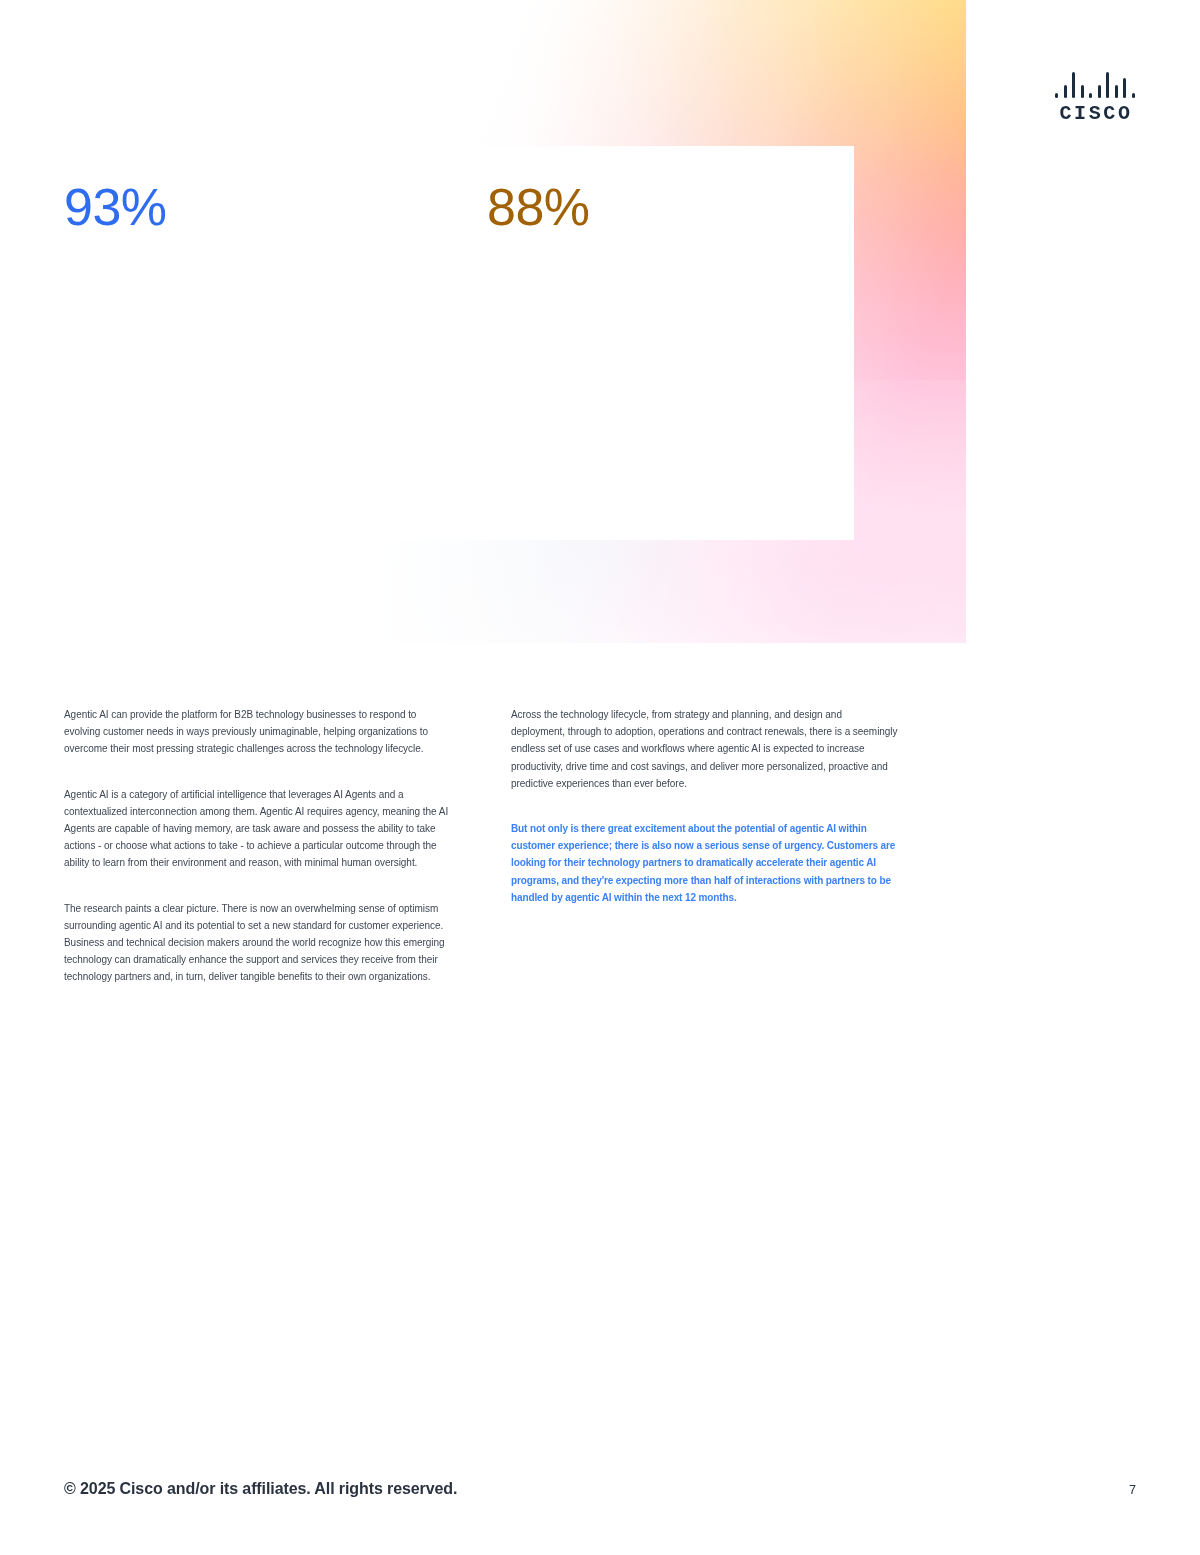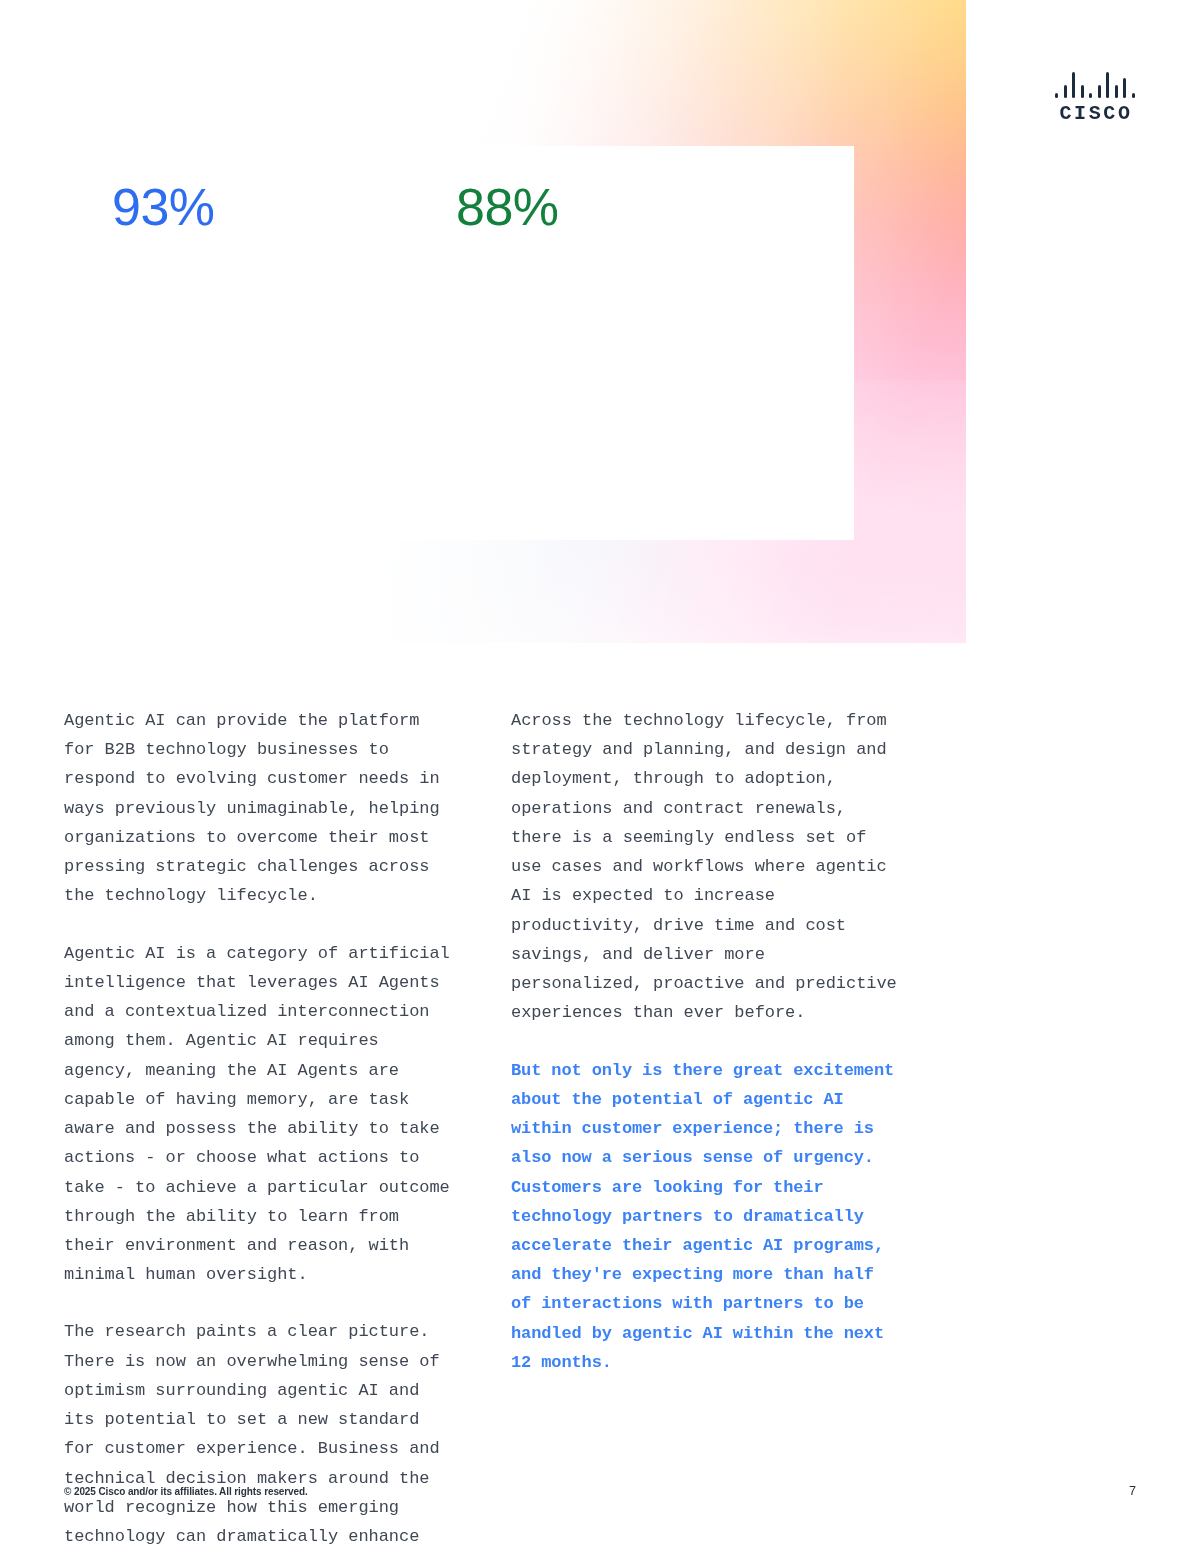--- a/index.html
+++ b/index.html
@@ -129,67 +129,66 @@
     gap: 0;
   }
   .stat { width: 392px; }
   .stat-number {
     font-size: 52px;
     font-weight: 400;
     line-height: 1.05;
     letter-spacing: -0.5px;
     margin: 0 0 42px 0;
   }
-  .stat-number.n1 { color: #2f6df0; margin-left: 48px; }
-  .stat-number.n2 { color: #15803d; }
+  .stat-number.n1 { color: #2f6df0; }
+  .stat-number.n2 { color: #a16207; margin-left: 31px; }
   .stat-text {
     font-size: 17.5px;
     font-weight: 700;
     line-height: 1.86;
     color: #1f2b3e;
     letter-spacing: -0.1px;
     margin: 0;
     max-width: 330px;
   }
 
   
   .body-cols {
     position: absolute;
     left: 64px; top: 706px;
     width: 834px;
     display: flex;
     gap: 60px;
   }
   .col { width: 387px; }
   .para {
-    font-size: 17px;
+    font-size: 10px;
     line-height: 1.72;
     color: #3f4754;
     margin: 0 0 28px 0;
     letter-spacing: -0.05px;
-    font-family: Liberation Mono, monospace;
   }
   .para:last-child { margin-bottom: 0; }
   .para.bold {
     font-weight: 700;
     color: #3b82f6;
     letter-spacing: -0.12px;
   }
 
   
   .footer {
     position: absolute;
     left: 64px; right: 64px;
     bottom: 57px;
     display: flex;
     justify-content: space-between;
     align-items: baseline;
   }
   .footer-copy {
-    font-size: 10px;
+    font-size: 16px;
     font-weight: 700;
     color: #2a3240;
     letter-spacing: -0.1px;
   }
   .footer-page {
     font-size: 12.6px;
     font-weight: 400;
     color: #2a3240;
   }
 </style>

